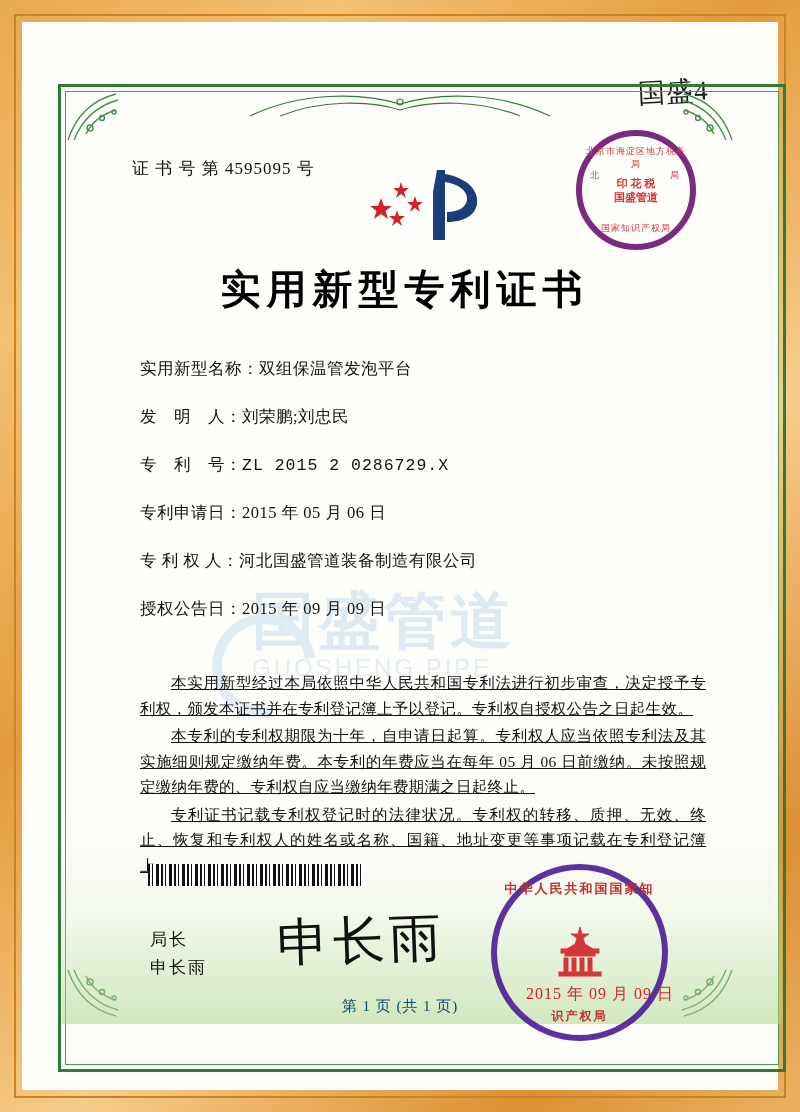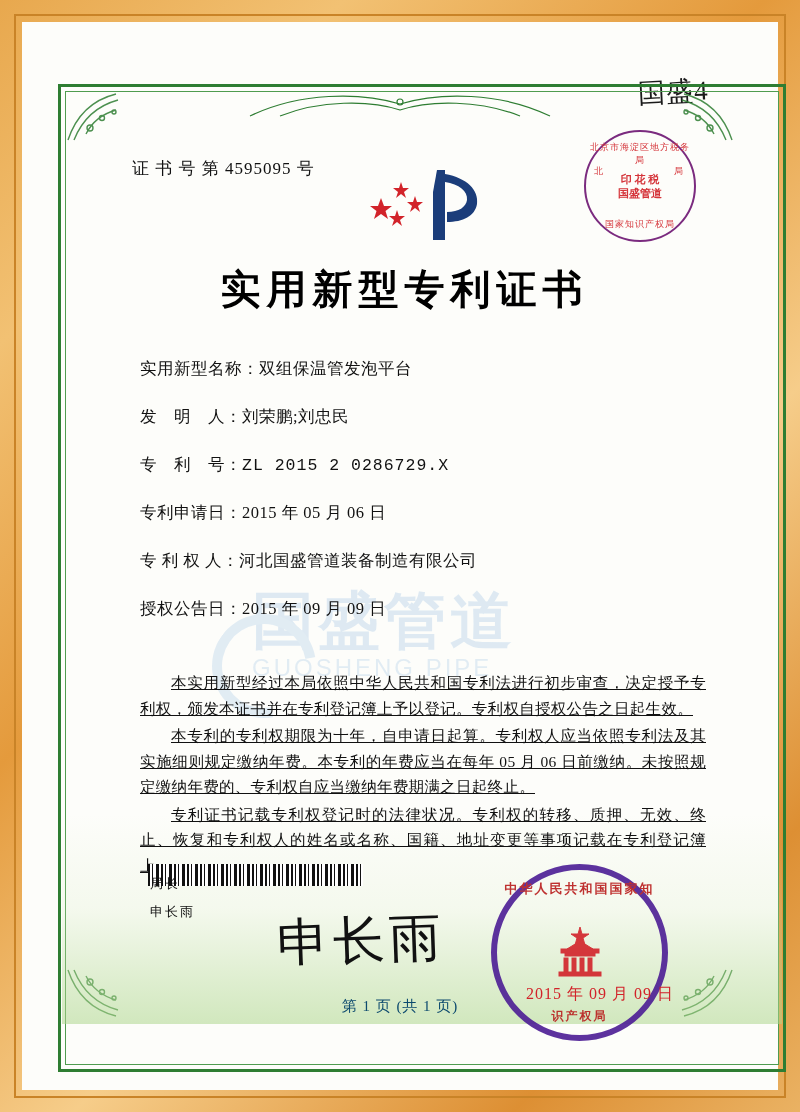--- a/index.html
+++ b/index.html
@@ -78,21 +78,21 @@
     position:absolute;left:345px;top:140px;width:120px;height:84px;
   }
   .title{
     position:absolute;left:0;right:0;top:240px;text-align:center;
     font-family:"Liberation Sans",sans-serif;
     font-weight:bold;font-size:40px;letter-spacing:6px;color:#000000;margin-left:9px;
   }
   
   .seal-top{
     position:absolute;right:82px;top:108px;width:108px;height:108px;
-    border:2px solid #701a75;border-radius:50%;
+    border:6px solid #701a75;border-radius:50%;
     color:#d2232a;opacity:.92;
   }
   .seal-top .arc-t{
     position:absolute;left:0;right:0;top:9px;text-align:center;font-size:9px;letter-spacing:1px;
   }
   .seal-top .arc-b{
     position:absolute;left:0;right:0;bottom:9px;text-align:center;font-size:9px;letter-spacing:1px;
   }
   .seal-top .mid{
     position:absolute;left:0;right:0;top:40px;text-align:center;font-size:11px;line-height:14px;font-weight:bold;
@@ -111,21 +111,21 @@
     font-size:15.5px;line-height:25.5px;color:#111;text-align:justify;
     text-indent:2em;margin-bottom:2px;letter-spacing:.3px;text-decoration:underline;
   }
   
   .barcode{
     position:absolute;left:126px;top:842px;width:215px;height:22px;
     background:repeating-linear-gradient(to right,#111 0 2px,#fff 2px 4px,#111 4px 5px,#fff 5px 8px,#111 8px 11px,#fff 11px 13px);
   }
   
   .sig-label{
-    position:absolute;left:128px;top:848px;font-size:13px;line-height:28px;color:#111;letter-spacing:2px;
+    position:absolute;left:128px;top:904px;font-size:17px;line-height:28px;color:#111;letter-spacing:2px;
   }
   .sig-hand{
     position:absolute;left:255px;top:884px;
     font-family:"Liberation Serif",serif;
     font-size:52px;color:#111;letter-spacing:4px;transform:rotate(-2deg);
     white-space:nowrap;
   }
   
   .seal-big{
     position:absolute;right:110px;top:842px;width:165px;height:165px;

